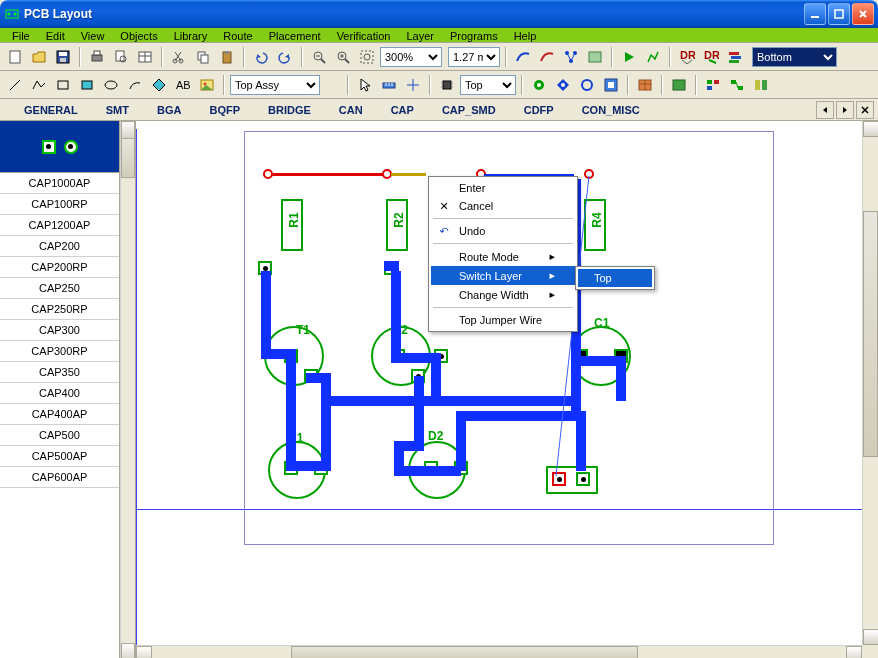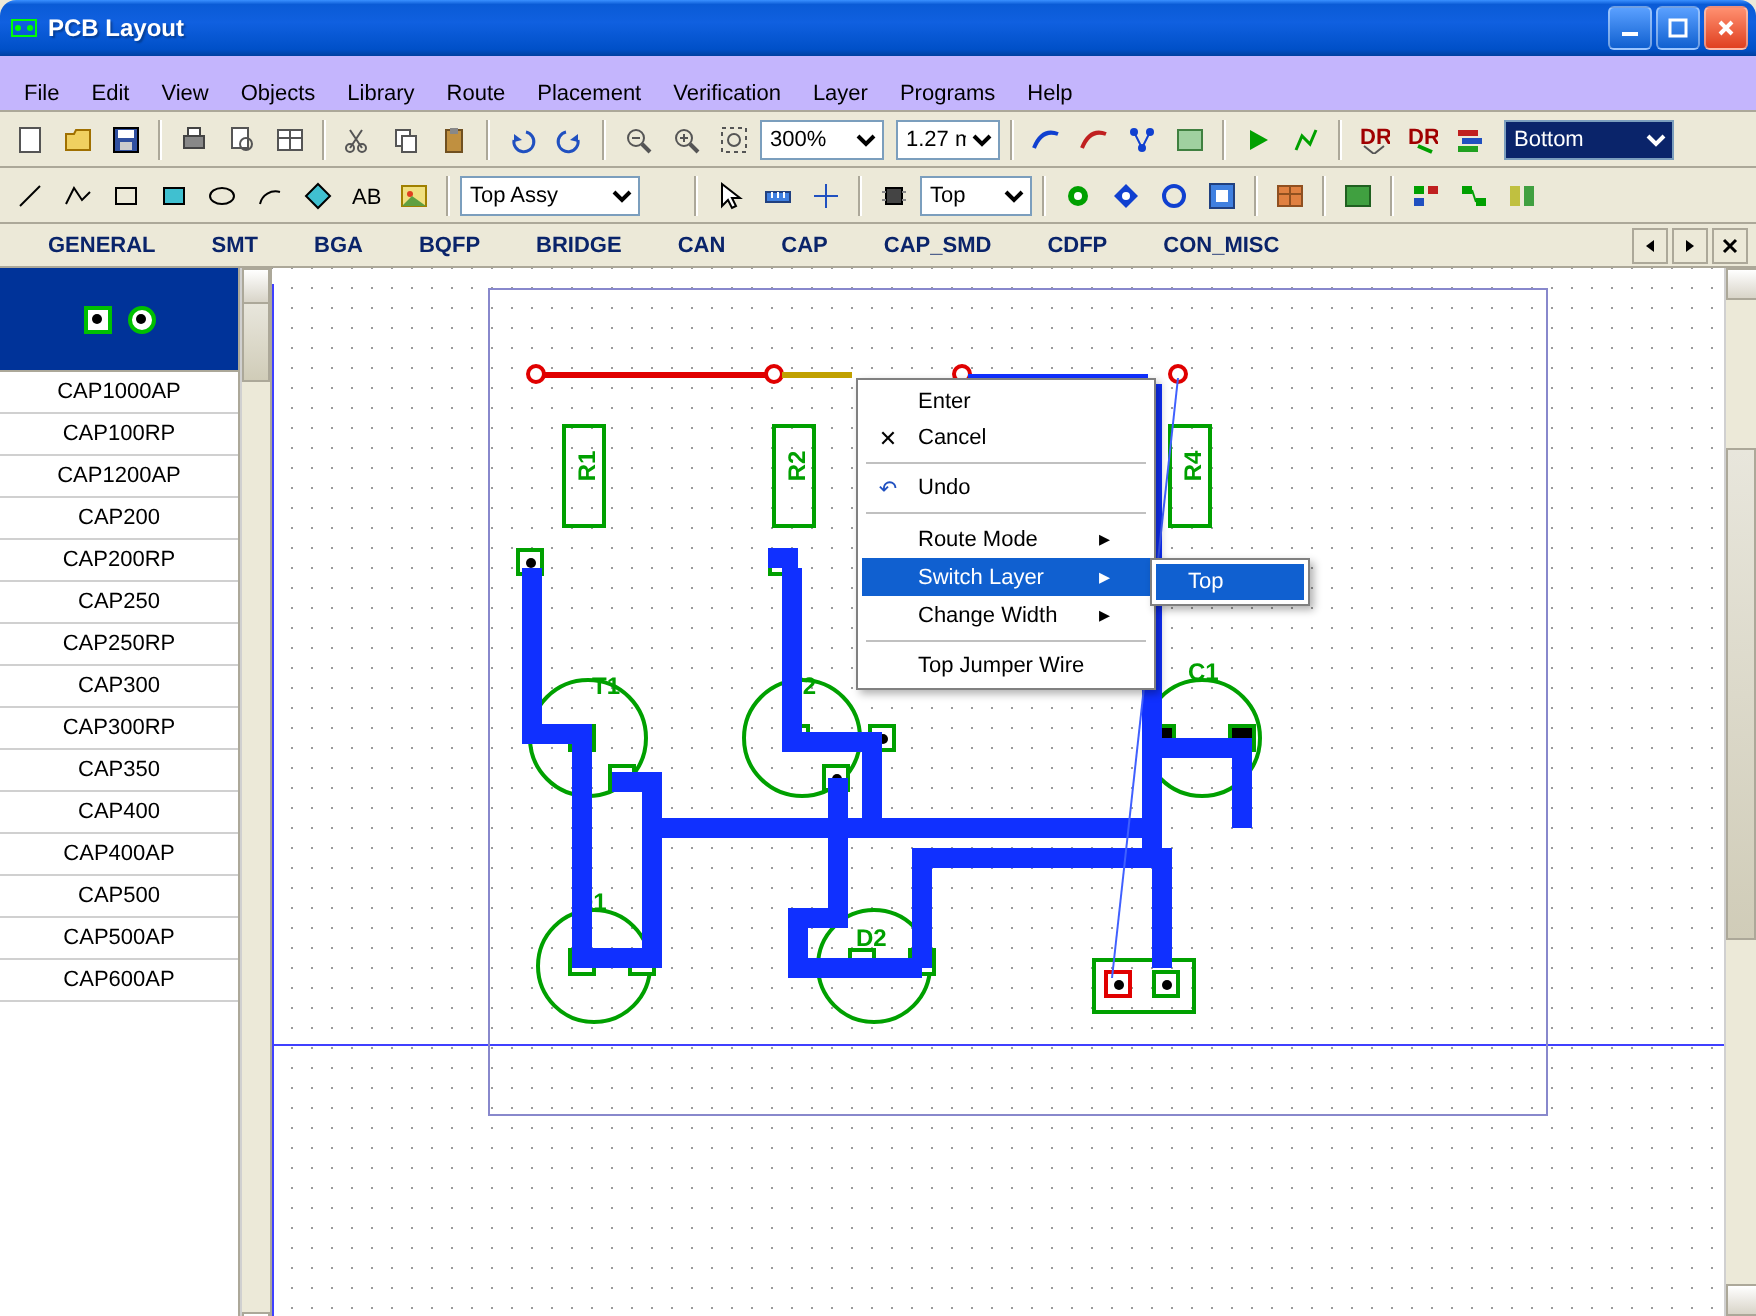--- a/index.html
+++ b/index.html
@@ -8,21 +8,21 @@
 
 .titlebar { height: 28px; background: linear-gradient(to bottom, #3a90ff 0%, #0a5bd6 8%, #1060e0 40%, #0050c8 88%, #0040a0 100%); display: flex; align-items: center; padding: 0 4px; color: #fff; border-radius: 8px 8px 0 0; }
 .titlebar .app-icon { width: 16px; height: 16px; margin-right: 4px; display: flex; align-items: center; justify-content: center; }
 .titlebar .title { font-weight: bold; font-size: 12px; flex: 1; text-shadow: 1px 1px 1px rgba(0,0,0,0.3); }
 .titlebar .win-btns { display: flex; gap: 2px; }
 .titlebar .win-btn { width: 22px; height: 22px; border-radius: 3px; display: flex; align-items: center; justify-content: center; font-weight: bold; color: #fff; border: 1px solid rgba(255,255,255,0.4); }
 .win-btn.min, .win-btn.max { background: linear-gradient(to bottom, #5aa0ff, #1060d0); }
 .win-btn.close { background: linear-gradient(to bottom, #ff9070, #e04020); }
 
 
-.menubar { height: 28px; background: #c4b5fd; display: flex; align-items: flex-end; padding: 0 4px; border-bottom: 1px solid #aca899; }
+.menubar { height: 15px; background: #84cc16; display: flex; align-items: flex-start; padding: 0 4px; border-bottom: 1px solid #aca899; }
 .menubar .item { padding: 2px 8px; cursor: default; }
 
 
 .toolbar { height: 28px; background: #ece9d8; display: flex; align-items: center; padding: 2px 4px; gap: 2px; border-bottom: 1px solid #aca899; }
 .tool-btn { width: 22px; height: 22px; display: flex; align-items: center; justify-content: center; border: 1px solid transparent; cursor: default; }
 .sep { width: 2px; height: 20px; border-left: 1px solid #aca899; border-right: 1px solid #fff; margin: 0 3px; }
 .combo { height: 20px; font-size: 11px; background: #fff; border: 1px solid #7b9ebd; }
 .combo.blue { background: #0a246a; color: #fff; }
 
 
@@ -521,21 +521,21 @@
       <div class="comp-circle" style="left:128px;top:205px;width:60px;height:60px"></div>
       <div class="comp-label" style="left:160px;top:202px">T1</div>
       <div class="comp-circle" style="left:235px;top:205px;width:60px;height:60px"></div>
       <div class="comp-label" style="left:258px;top:202px">T2</div>
       <div class="comp-circle" style="left:435px;top:205px;width:60px;height:60px"></div>
       <div class="comp-label" style="left:458px;top:195px">C1</div>
 
       <div class="comp-circle" style="left:132px;top:320px;width:58px;height:58px"></div>
       <div class="comp-label" style="left:152px;top:310px">D1</div>
       <div class="comp-circle" style="left:272px;top:320px;width:58px;height:58px"></div>
-      <div class="comp-label" style="left:292px;top:328px">D2</div>
+      <div class="comp-label" style="left:292px;top:308px">D2</div>
 
       <div class="comp-rect" style="left:410px;top:345px;width:52px;height:28px"></div>
       <div class="pcb-pad" style="left:416px;top:351px;border-color:#e00000">
           <div class="h"></div>
         </div>
       <div class="pcb-pad" style="left:440px;top:351px">
           <div class="h"></div>
         </div>
 
       <div class="pcb-pad" style="left:122px;top:140px">

